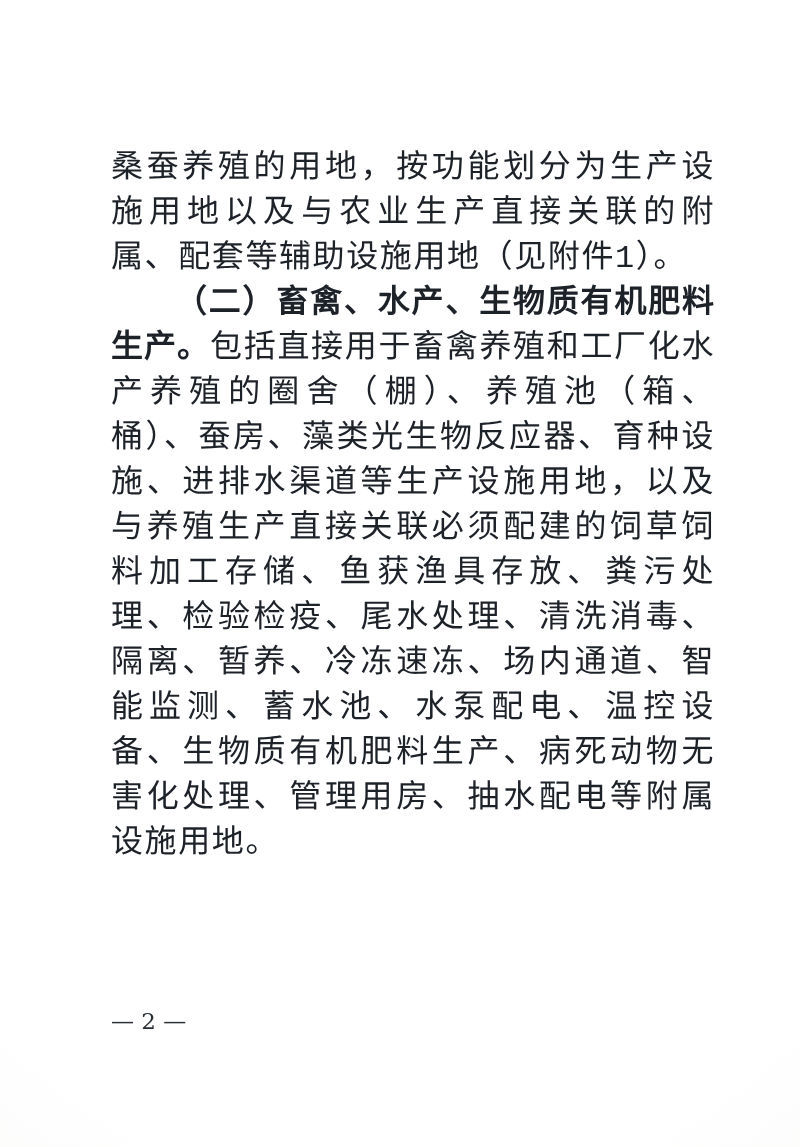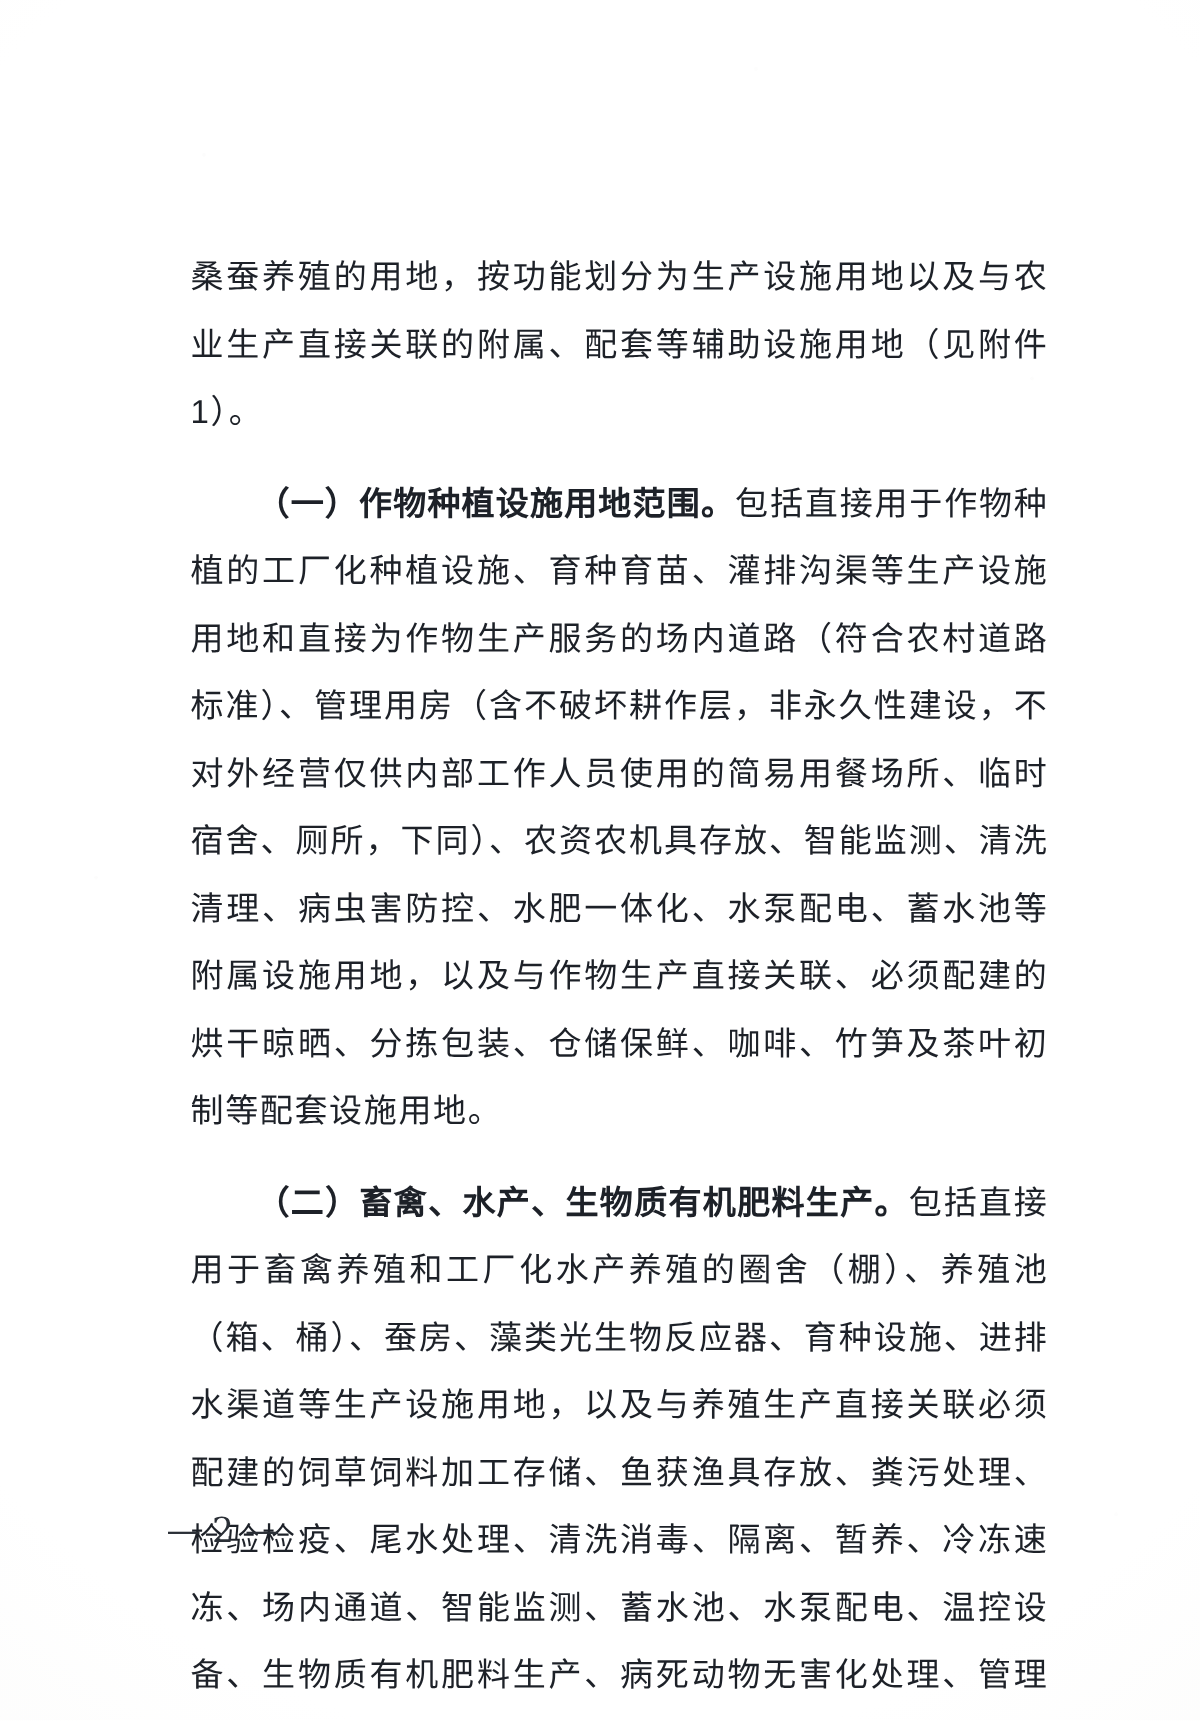--- a/index.html
+++ b/index.html
@@ -40,31 +40,31 @@
 
   .content {
     position: absolute;
     left: 111px;
     top: 146px;
     width: 604px;
   }
 
   
   .para {
-    margin: 16px;
-    font-size: 22px;
+    margin: 0;
+    font-size: 32px;
     line-height: 45px;
     letter-spacing: 0.05em;
     color: #1d2128;
     text-align: justify;
     text-justify: inter-character;
     text-align-last: left;
     word-break: break-all;
     font-weight: 400;
-    font-family: Liberation Sans, sans-serif;
+    font-family: Liberation Mono, monospace;
     -webkit-font-smoothing: antialiased;
   }
 
   .para + .para {
     margin-top: 0;
   }
 
   .indent {
     text-indent: 2em;
   }
@@ -94,21 +94,20 @@
 </head>
 <body>
 
 <div class="page">
   <div class="scan-noise"></div>
 
   <div class="content">
 
     <p class="para"><span>桑蚕养殖的用地，按功能划分为生产设施用地以及与农业生产直接关联的附属、配套等辅助设施用地（见附件1）。</span></p>
 
-    <p class="para indent"><span class="hd">（一）作物种植设施用地范围。</span><span>包括直接用于作物种植的工厂化种植设施、育种育苗、灌排沟渠等生产设施用地和直接为作物生产服务的场内道路（符合农村道路标准）、管理用房（含不破坏耕作层，非永久性建设，不对外经营仅供内部工作人员使用的简易用餐场所、临时宿舍、厕所，下同）、农资农机具存放、智能监测、清洗清理、病虫害防控、水肥一体化、水泵配电、蓄水池等附属设施用地，以及与作物生产直接关联、必须配建的烘干晾晒、分拣包装、仓储保鲜、咖啡、竹笋及茶叶初制等配套设施用地。</span></p>
 
     <p class="para indent"><span class="hd">（二）畜禽、水产、生物质有机肥料生产。</span><span>包括直接用于畜禽养殖和工厂化水产养殖的圈舍（棚）、养殖池（箱、桶）、蚕房、藻类光生物反应器、育种设施、进排水渠道等生产设施用地，以及与养殖生产直接关联必须配建的饲草饲料加工存储、鱼获渔具存放、粪污处理、检验检疫、尾水处理、清洗消毒、隔离、暂养、冷冻速冻、场内通道、智能监测、蓄水池、水泵配电、温控设备、生物质有机肥料生产、病死动物无害化处理、管理用房、抽水配电等附属设施用地。</span></p>
 
   </div>
 
   <div class="footer">
     <span>—</span><span class="pn">2</span><span>—</span>
   </div>
 </div>
 

